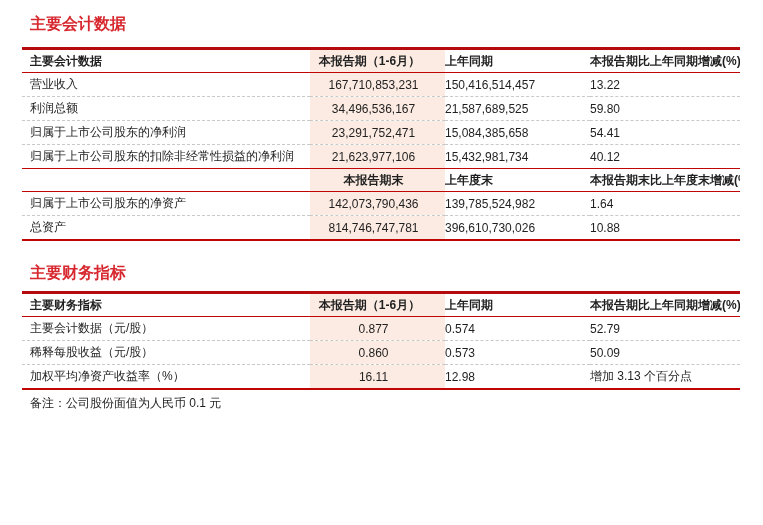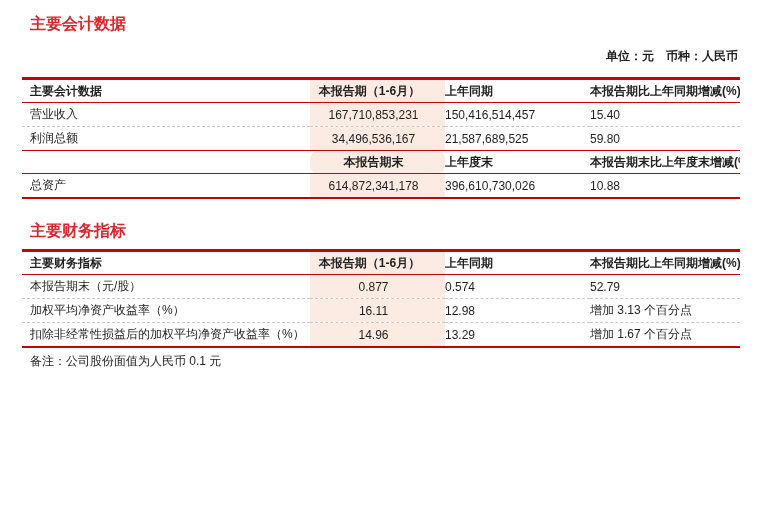--- a/index.html
+++ b/index.html
@@ -49,21 +49,21 @@
     padding: 0;
     height: 23px;
     vertical-align: middle;
     font-weight: normal;
     overflow: hidden;
     white-space: nowrap;
   }
   tr.hdr td { font-weight: bold; height: 22px; }
   tr.hdr { border-bottom: 1.5px solid #c00505; }
   tr.hdr2 { border-top: 1.5px solid #c00505; border-bottom: 1.5px solid #c00505; }
-  tr.hdr2 td { font-weight: bold; height: 22px; border-radius: 8px; }
+  tr.hdr2 td { font-weight: bold; height: 22px; }
   tbody tr.row + tr.row { border-top: 1px dashed #c9c9c9; }
   td.c1 { text-align: left;  padding-left: 8px; }
   td.c2 { text-align: center; padding-right: 8px; background: #fcebe2; }
   td.c2.center { text-align: center; padding-right: 16px; }
   td.c3 { text-align: left; padding-right: 8px; margin-left: 14px; }
   td.c4 { text-align: left; padding-right: 2px; }
   .gap { height: 22px; }
   .note-line {
     font-size: 12px;
     margin-top: 6px;
@@ -71,57 +71,74 @@
     line-height: 15px;
   }
 </style>
 </head>
 <body>
 
 <div class="page">
 
   <h1 class="section-title">主要会计数据</h1>
 
-  <div class="unit-line">单位：元　币种：人民币</div>
 
   <table class="t1">
     <colgroup>
         <col class="c1">
         <col class="c2">
         <col class="c3">
         <col class="c4">
       </colgroup>
     <tbody>
       <tr class="hdr">
         <td class="c1">主要会计数据</td>
         <td class="c2 center">本报告期（1-6月）</td>
         <td class="c3">上年同期</td>
         <td class="c4">本报告期比上年同期增减(%)</td>
       </tr>
       <tr class="row">
         <td class="c1">营业收入</td>
         <td class="c2">167,710,853,231</td>
         <td class="c3">150,416,514,457</td>
-        <td class="c4">15.40</td>
+        <td class="c4">13.22</td>
       </tr>
       <tr class="row">
         <td class="c1">利润总额</td>
         <td class="c2">34,496,536,167</td>
         <td class="c3">21,587,689,525</td>
         <td class="c4">59.80</td>
+      </tr>
+      <tr class="row">
+        <td class="c1">归属于上市公司股东的净利润</td>
+        <td class="c2">23,291,752,471</td>
+        <td class="c3">15,084,385,658</td>
+        <td class="c4">54.41</td>
+      </tr>
+      <tr class="row">
+        <td class="c1">归属于上市公司股东的扣除非经常性损益的净利润</td>
+        <td class="c2">21,623,977,106</td>
+        <td class="c3">15,432,981,734</td>
+        <td class="c4">40.12</td>
       </tr>
       <tr class="hdr2">
         <td class="c1"></td>
         <td class="c2">本报告期末</td>
         <td class="c3">上年度末</td>
         <td class="c4">本报告期末比上年度末增减(%)</td>
       </tr>
       <tr class="row">
+        <td class="c1">归属于上市公司股东的净资产</td>
+        <td class="c2">142,073,790,436</td>
+        <td class="c3">139,785,524,982</td>
+        <td class="c4">1.64</td>
+      </tr>
+      <tr class="row">
         <td class="c1">总资产</td>
-        <td class="c2">614,872,341,178</td>
+        <td class="c2">814,746,747,781</td>
         <td class="c3">396,610,730,026</td>
         <td class="c4">10.88</td>
       </tr>
     </tbody>
   </table>
 
   <div class="gap"></div>
 
   <h1 class="section-title">主要财务指标</h1>
 
@@ -133,35 +150,35 @@
         <col class="c4">
       </colgroup>
     <tbody>
       <tr class="hdr">
         <td class="c1">主要财务指标</td>
         <td class="c2 center">本报告期（1-6月）</td>
         <td class="c3">上年同期</td>
         <td class="c4">本报告期比上年同期增减(%)</td>
       </tr>
       <tr class="row">
-        <td class="c1">本报告期末（元/股）</td>
+        <td class="c1">主要会计数据（元/股）</td>
         <td class="c2">0.877</td>
         <td class="c3">0.574</td>
         <td class="c4">52.79</td>
+      </tr>
+      <tr class="row">
+        <td class="c1">稀释每股收益（元/股）</td>
+        <td class="c2">0.860</td>
+        <td class="c3">0.573</td>
+        <td class="c4">50.09</td>
       </tr>
       <tr class="row">
         <td class="c1">加权平均净资产收益率（%）</td>
         <td class="c2">16.11</td>
         <td class="c3">12.98</td>
         <td class="c4">增加 3.13 个百分点</td>
-      </tr>
-      <tr class="row">
-        <td class="c1">扣除非经常性损益后的加权平均净资产收益率（%）</td>
-        <td class="c2">14.96</td>
-        <td class="c3">13.29</td>
-        <td class="c4">增加 1.67 个百分点</td>
       </tr>
     </tbody>
   </table>
 
   <div class="note-line">备注：公司股份面值为人民币 0.1 元</div>
 
 </div>
 
 </body></html>

